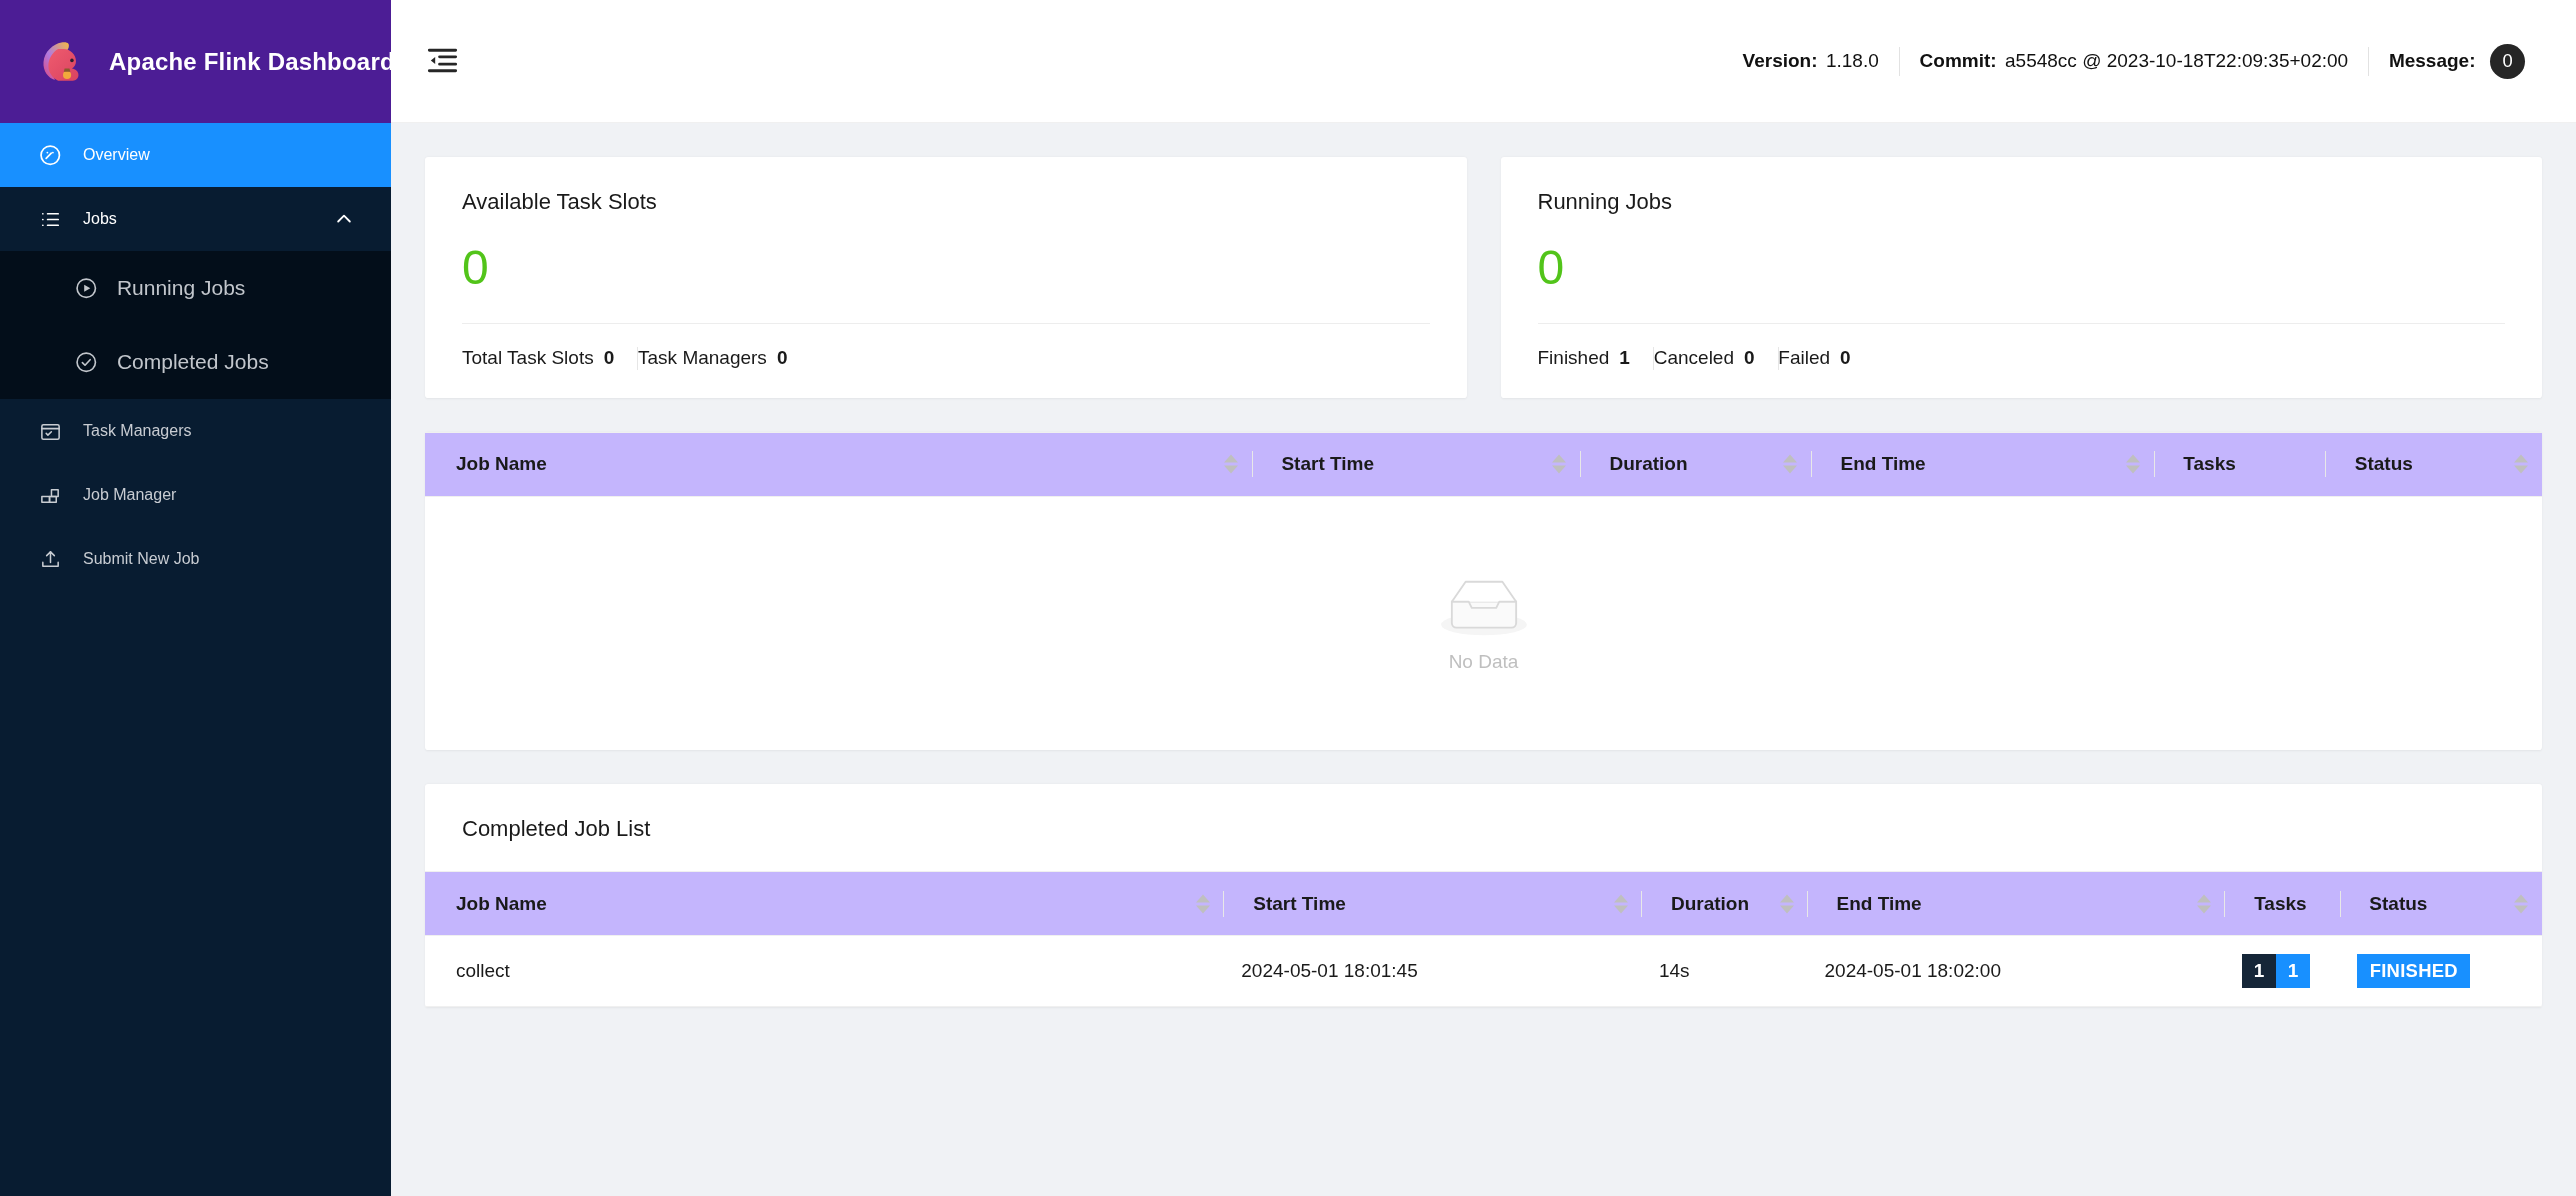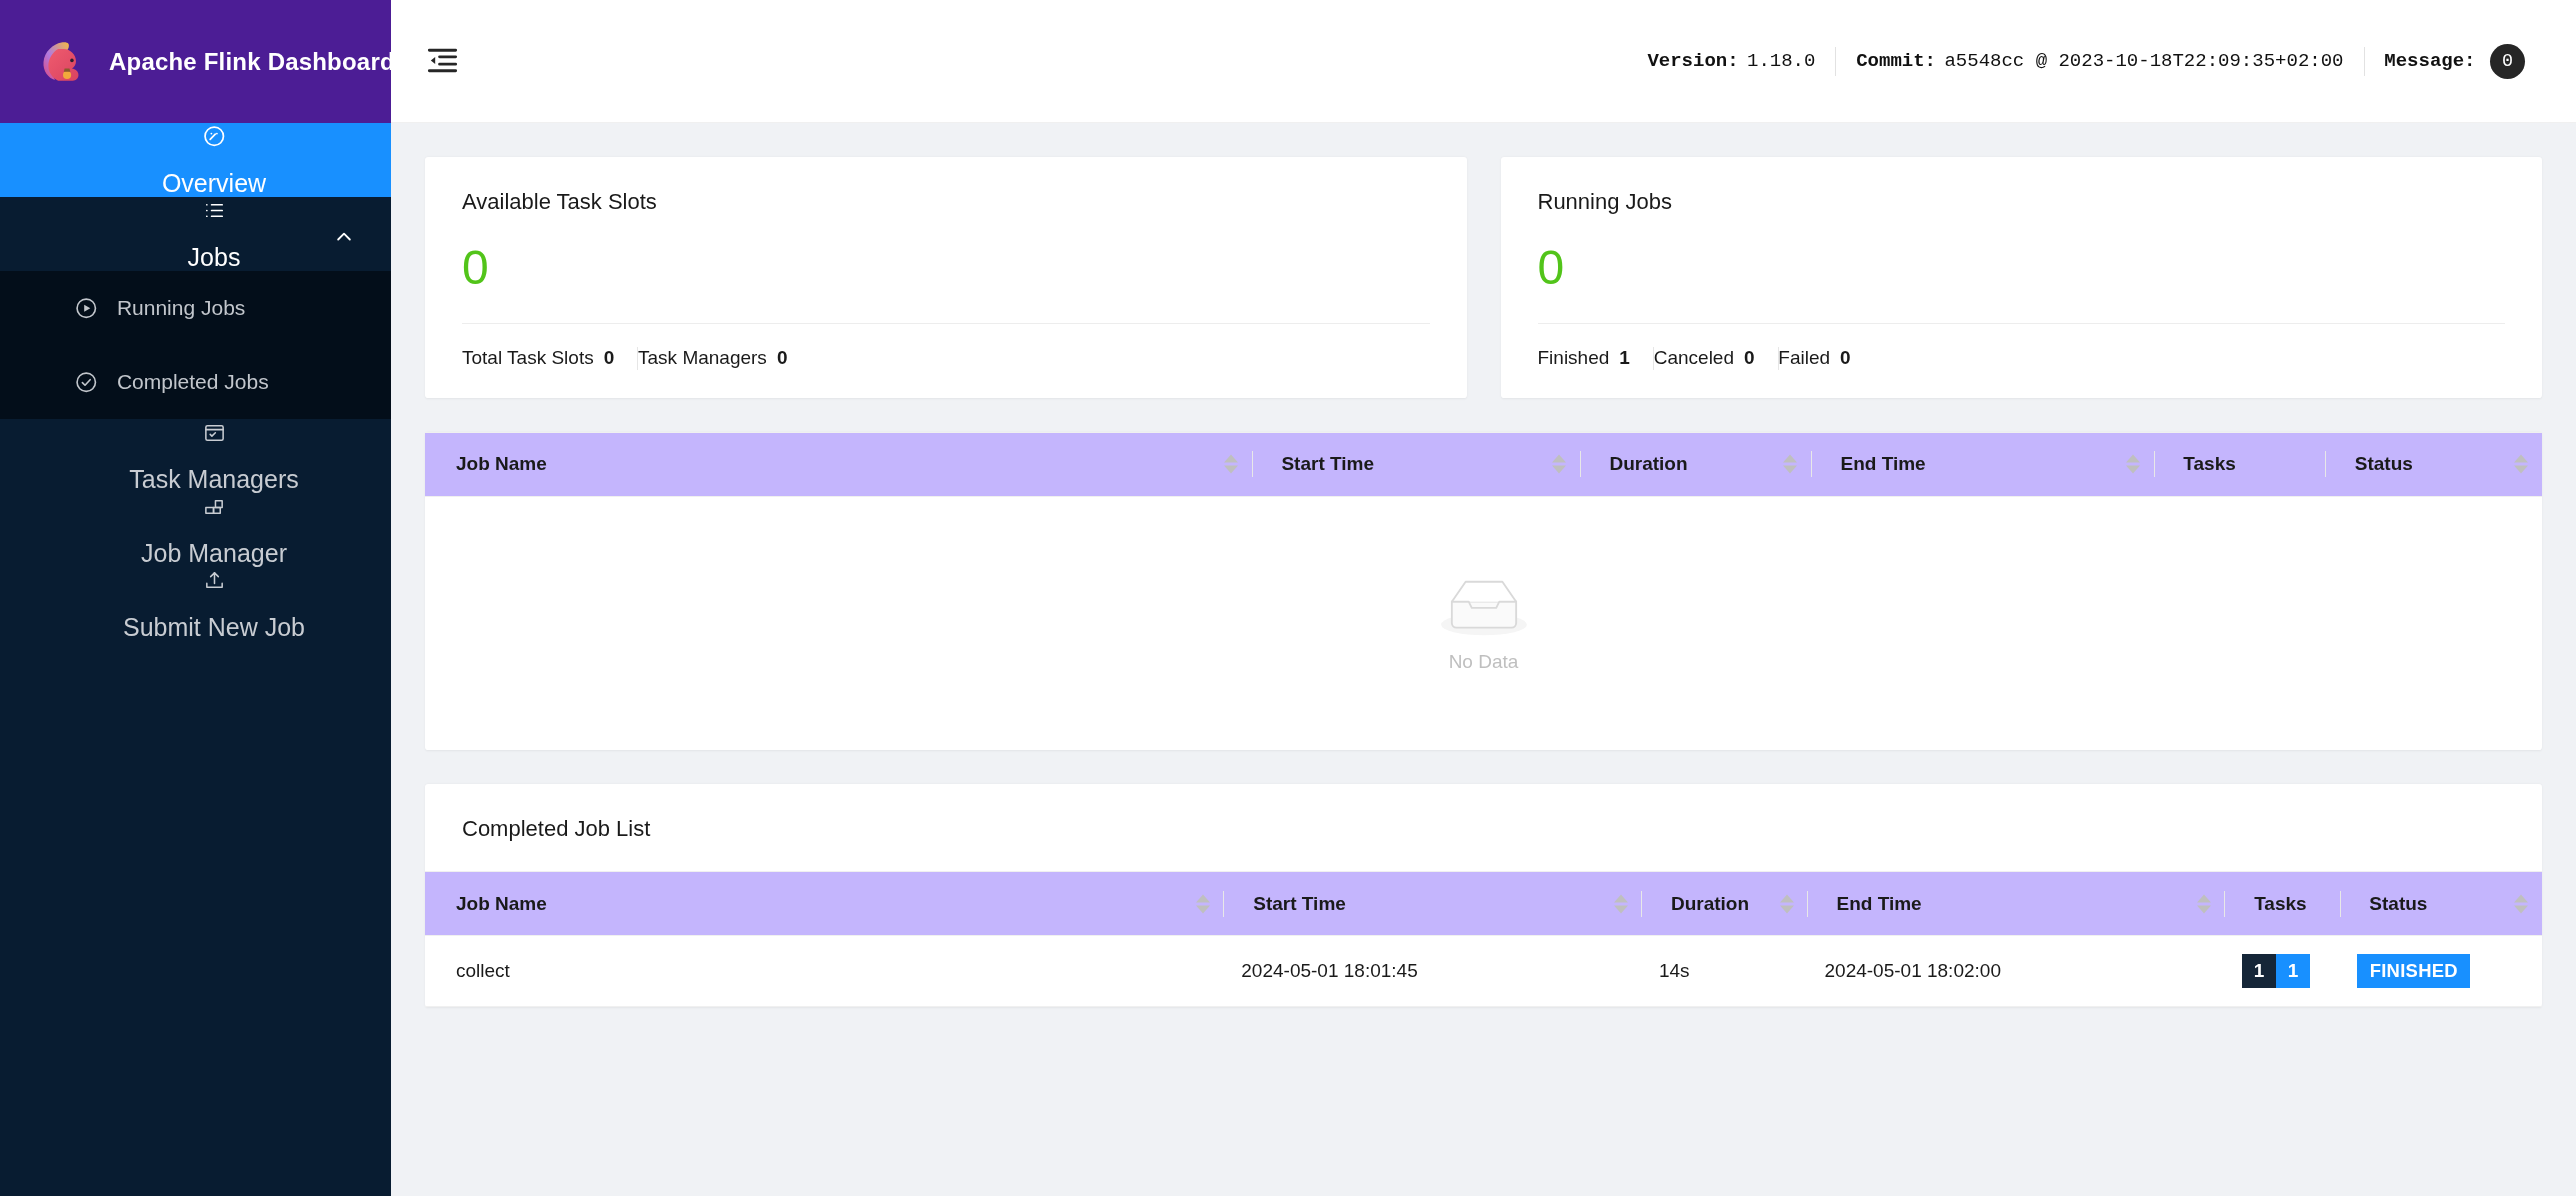--- a/index.html
+++ b/index.html
@@ -24,24 +24,24 @@
     background: #4c1d95;
   }
   .logo { width: 52px; height: 52px; position: relative; flex: 0 0 52px; }
   .brand-title {
     color: #ffffff; font-size: 24px; font-weight: bold;
     letter-spacing: 0.2px; white-space: nowrap;
   }
 
   .nav { flex: 1 1 auto; padding-top: 0; }
   .nav-item {
-    height: 74px; display: flex; align-items: center;
+    height: 64px; display: flex; align-items: center;
     padding-left: 37px; gap: 20px;
-    color: #c8ccd2; font-size: 25px;
-    position: relative; cursor: pointer; flex-direction: column;
+    color: #c8ccd2; font-size: 16px;
+    position: relative; cursor: pointer;
   }
   .nav-item.active { background: #1890ff; color: #ffffff; }
   .nav-item.group { color: #ffffff; }
   .nav-ico {
     width: 26px; height: 26px; flex: 0 0 26px;
     display: flex; align-items: center; justify-content: center;
   }
   .nav-ico svg { display: block; }
   .chev {
     position: absolute; right: 37px; top: 50%;
@@ -57,21 +57,20 @@
   .sub-ico { width: 24.5px; height: 24.5px; flex: 0 0 24.5px; }
 
   
   .main { flex: 1 1 auto; height: 1196px; display: flex; flex-direction: column; min-width: 0; }
 
   .topbar {
     height: 123px; flex: 0 0 123px; background: #ffffff;
     display: flex; align-items: center;
     padding: 0 31px 0 34px;
     border-bottom: 0.8px solid #f0f0f0;
-    font-family: Liberation Mono, monospace;
   }
   .menu-fold { width: 37px; height: 37px; cursor: pointer; flex: 0 0 37px; }
   .topbar-right {
     margin-left: auto; display: flex; align-items: center;
     gap: 0; color: #111; font-size: 19px; white-space: nowrap;
   }
   .meta { display: flex; align-items: center; gap: 8.4px; padding: 0 20px; }
   .meta b { font-weight: bold; }
   .meta span { font-weight: normal; }
   .vdiv { width: 0.8px; height: 29px; background: #e2e2e2; }

